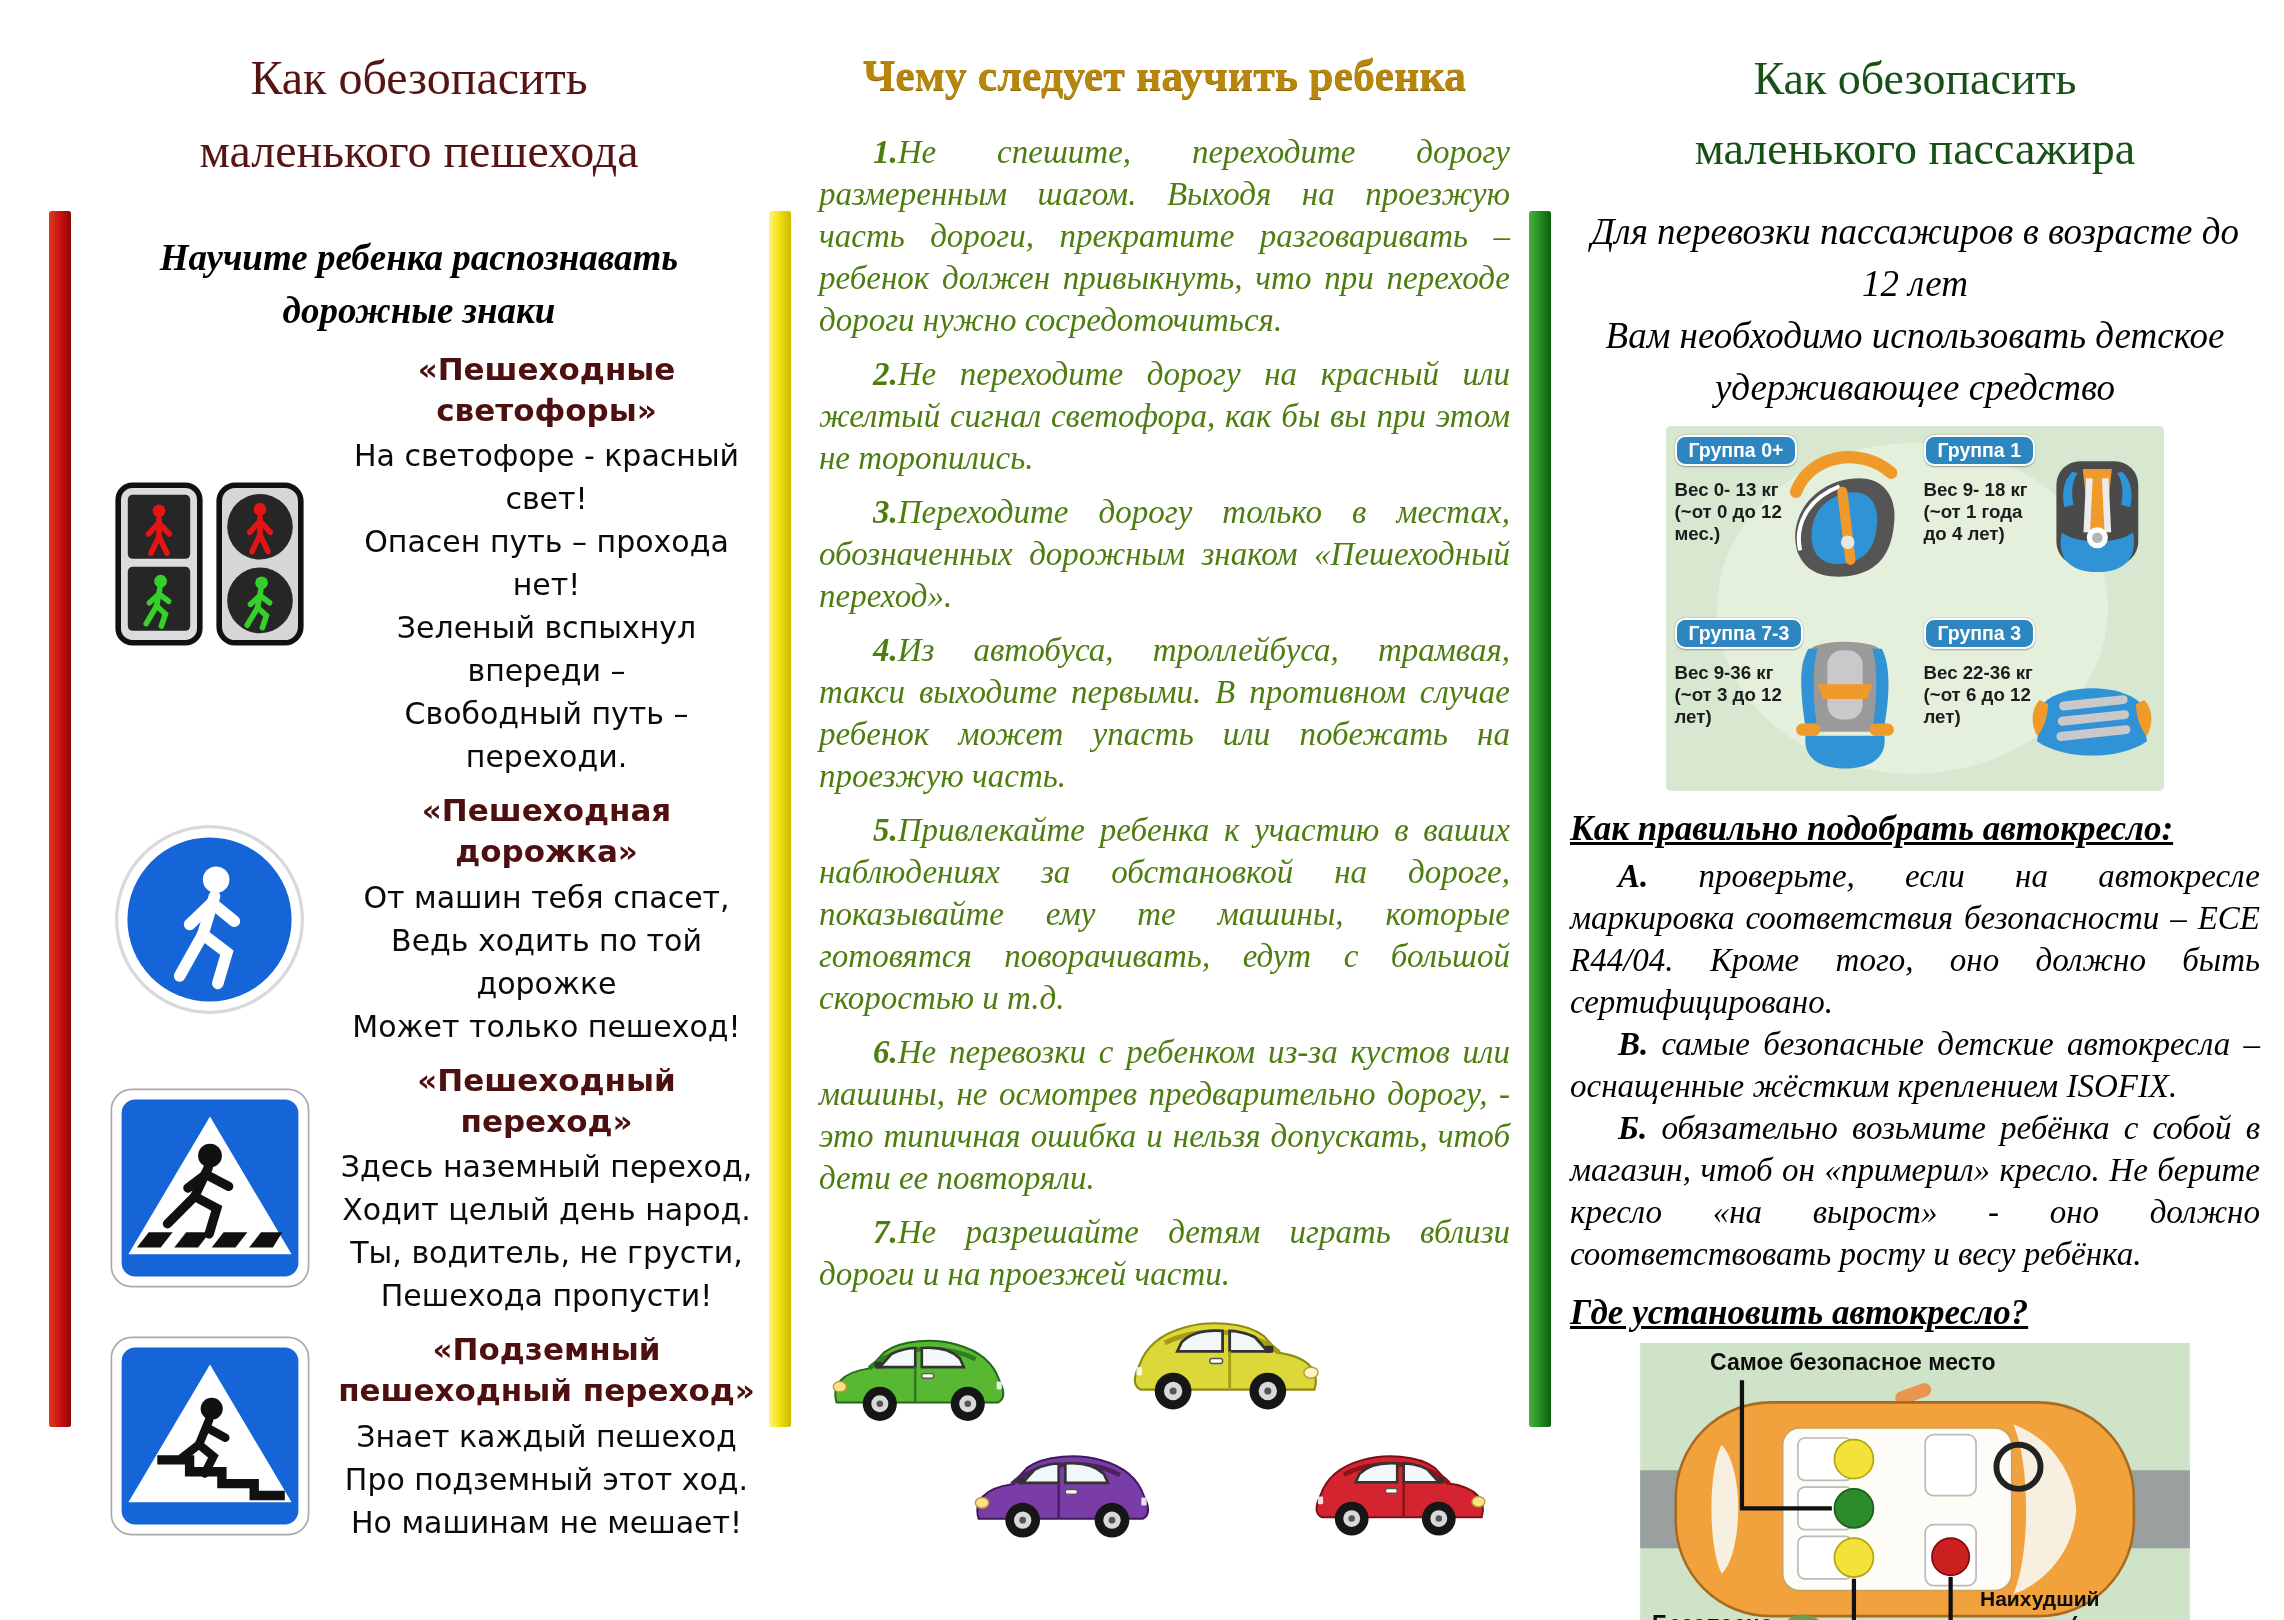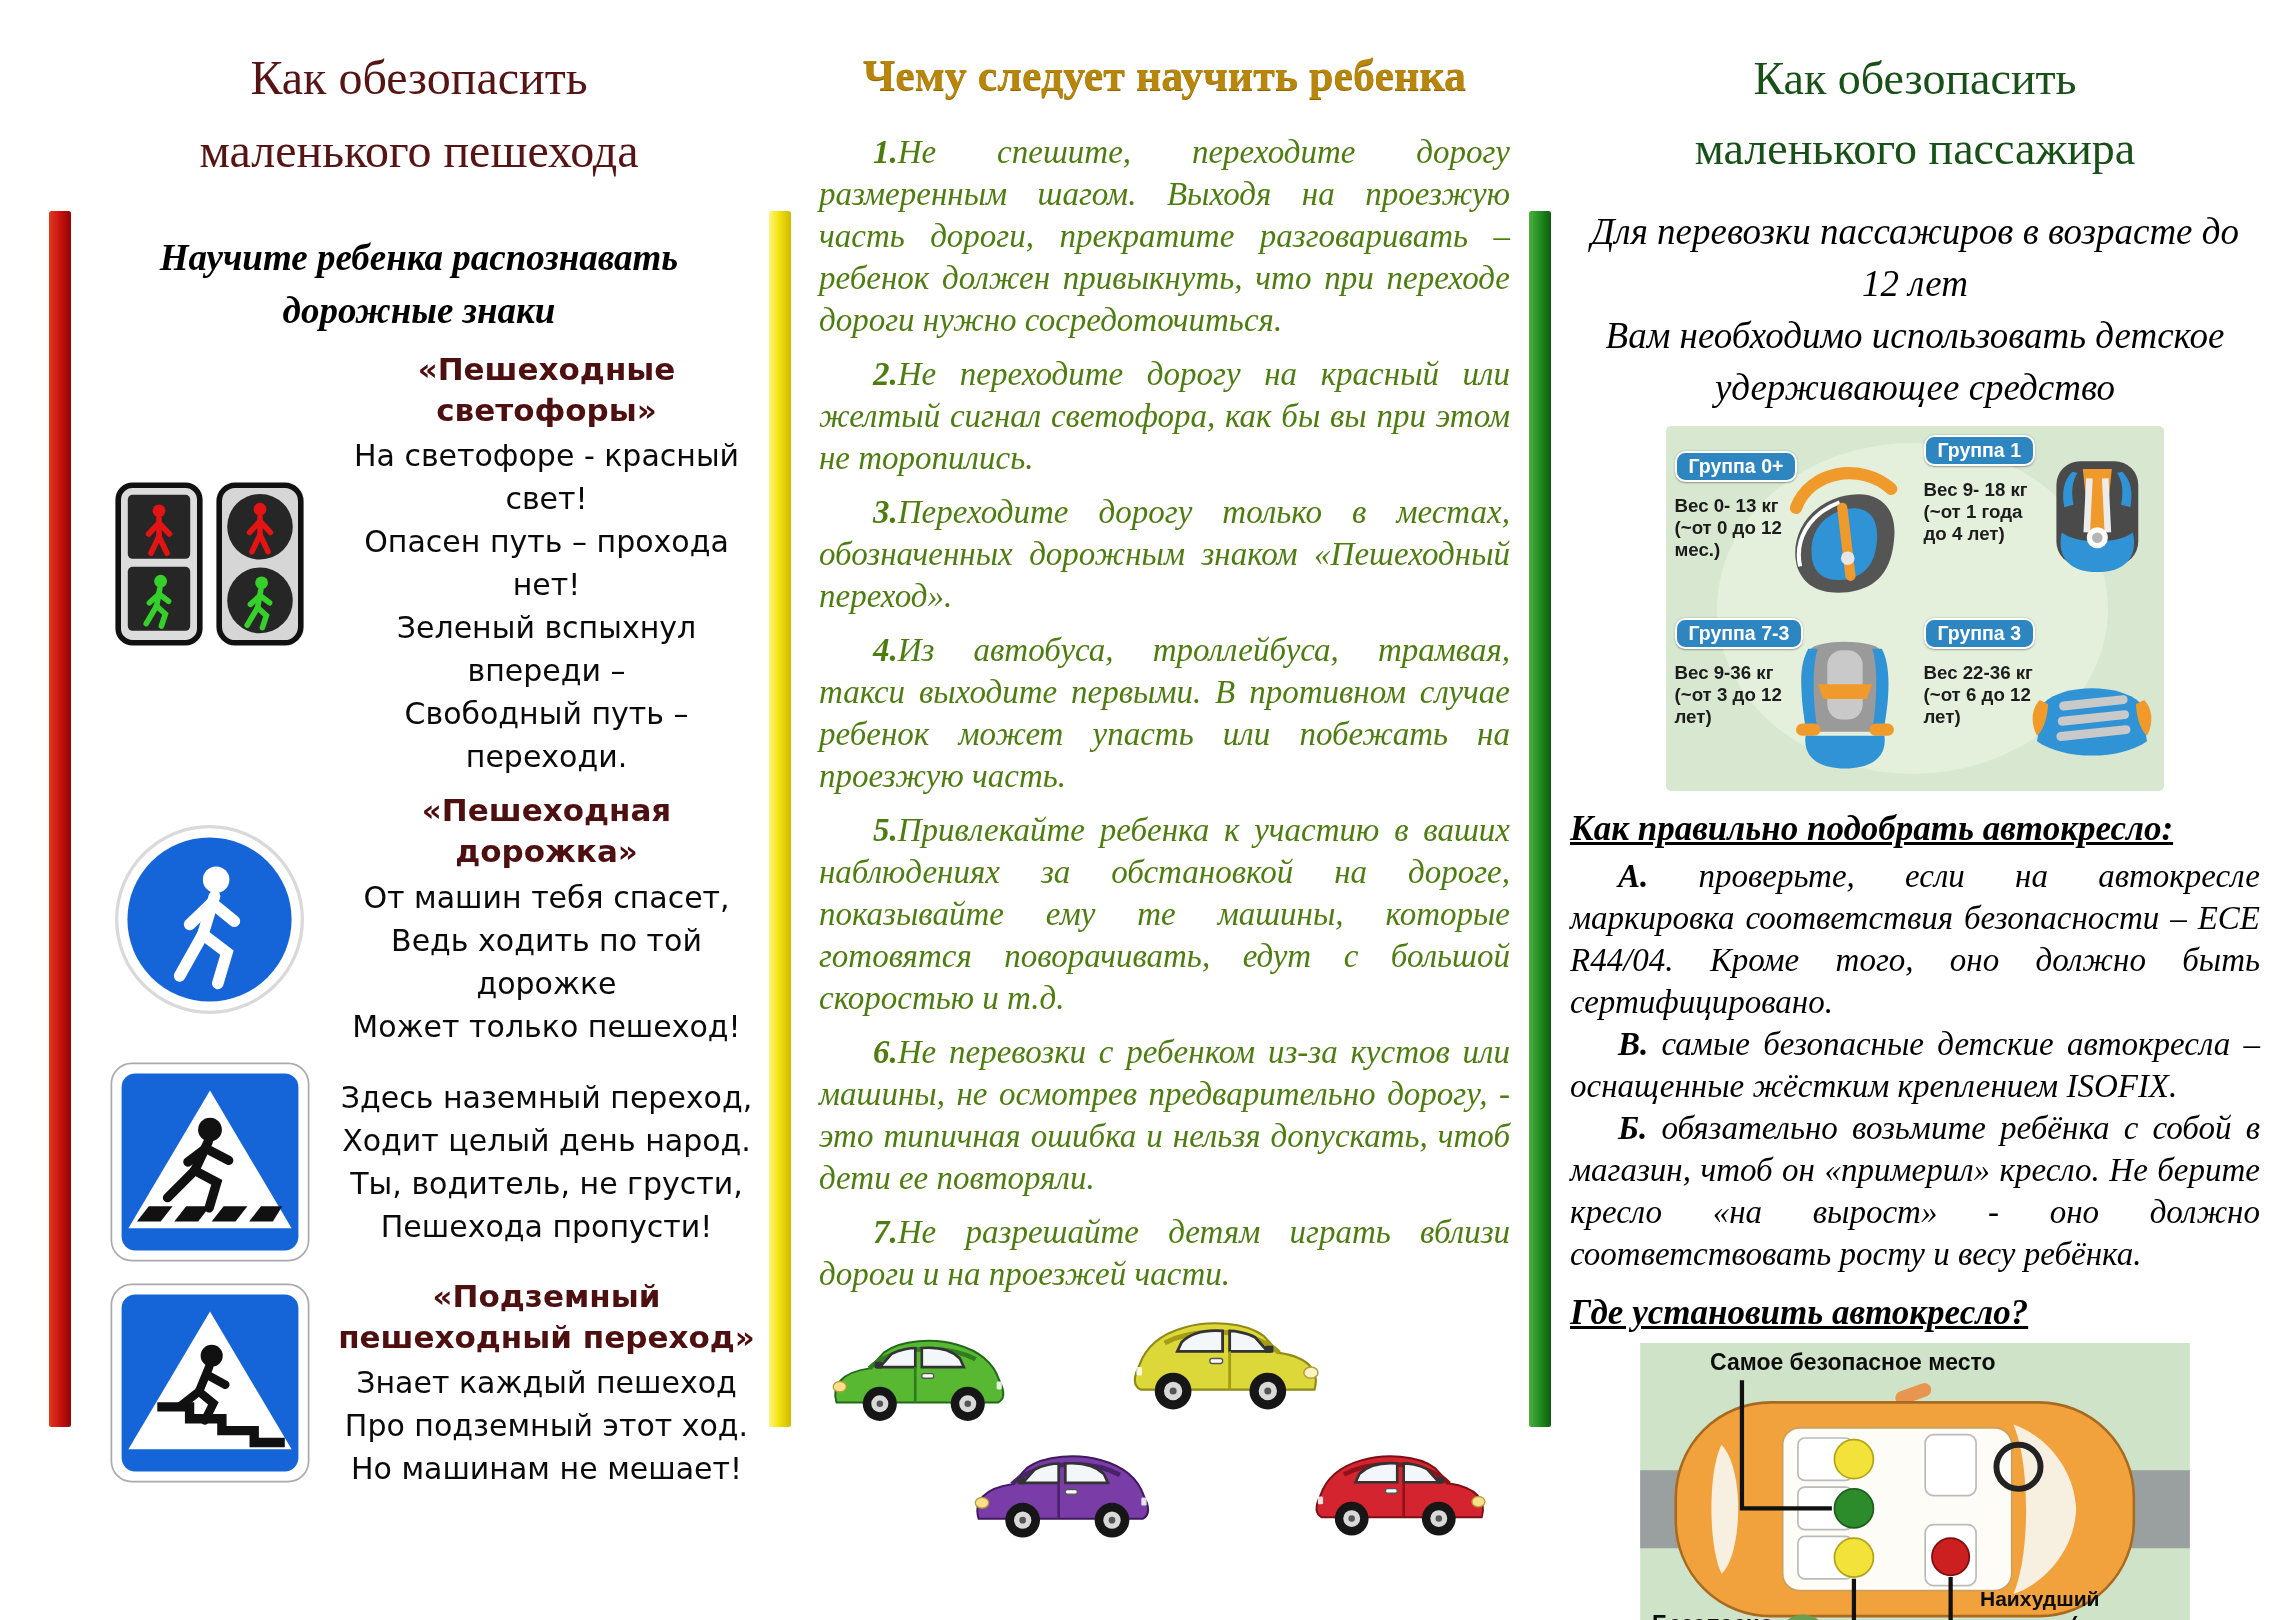--- a/index.html
+++ b/index.html
@@ -34,21 +34,21 @@
   .mi b{font-style:italic;}
   .cars{position:relative;height:280px;margin-top:15.3px;}
   .car{position:absolute;}
 
   
   .rtitle{margin-top:44px;text-align:center;font:400 46px/70px "Liberation Serif",serif;color:#175117;}
   .rintro{margin-top:22px;text-align:center;font:italic 400 37px/52px "Liberation Serif",serif;color:#000;}
   .ig{position:relative;width:498px;height:365px;margin:12px auto 0;background:#d7e7d0;border-radius:5.1px;overflow:hidden;}
   .ig::before{content:"";position:absolute;left:51px;top:17px;width:391px;height:331px;background:#e4f0dc;border-radius:50%;}
   .quad{position:absolute;width:249px;height:183px;}
-  .q1{left:0;top:16px;} .q2{left:249px;top:0;} .q3{left:0;top:183px;} .q4{left:249px;top:183px;}
+  .q1{left:0;top:0;} .q2{left:249px;top:0;} .q3{left:0;top:183px;} .q4{left:249px;top:183px;}
   .badge{position:absolute;left:8.5px;top:8.5px;background:#2e86c1;border:2.5px solid #fff;border-radius:10.2px;color:#fff;font:700 19.5px/22px "Liberation Sans",sans-serif;padding:2.5px 12px;white-space:nowrap;box-shadow:0 0.8px 1.7px rgba(0,0,0,.35);z-index:3;}
   .wtext{position:absolute;left:8.5px;top:53px;width:112px;font:700 18.7px/22px "Liberation Sans",sans-serif;color:#1c1c1c;z-index:3;}
   .wage{font-weight:700;}
   .seatimg{position:absolute;right:1.7px;top:22px;z-index:2;}
   .rh{margin:17px 0 5.1px;text-align:left;font:italic 700 35px/42px "Liberation Serif",serif;text-decoration:underline;color:#000;}
   .ri{margin:0;text-align:justify;text-indent:48px;font:italic 400 33px/42px "Liberation Serif",serif;color:#000;}
   .dg{position:relative;width:550px;height:341px;margin:8.5px auto 0;}
   .dg svg{position:absolute;left:0;top:0;}
   .lbl{position:absolute;font:700 23px/26px "Liberation Sans",sans-serif;color:#0d0d0d;z-index:4;}
   .lbl-safest{left:70px;top:6.8px;}
@@ -168,20 +168,21 @@
             <circle cx="120" cy="82" r="14" fill="#111" stroke="none"></circle>
             <path d="M118 96 L102 130"></path>
             <path d="M115 104 L94 120"></path>
               <path d="M115 104 L142 118"></path>
             <path d="M102 130 L70 162"></path>
               <path d="M102 130 L128 144 L119 174"></path>
           </g>
         </svg>
       </div>
       <div class="ltxt">
+        <div class="lhead">«Пешеходный переход»</div>
         <div class="lline">Здесь наземный переход,</div>
         <div class="lline">Ходит целый день народ.</div>
         <div class="lline">Ты, водитель, не грусти,</div>
         <div class="lline">Пешехода пропусти!</div>
       </div>
     </div>
 
     <div class="lrow">
       <div class="licon">
         <svg width="204" height="204" viewBox="0 0 240 240">

